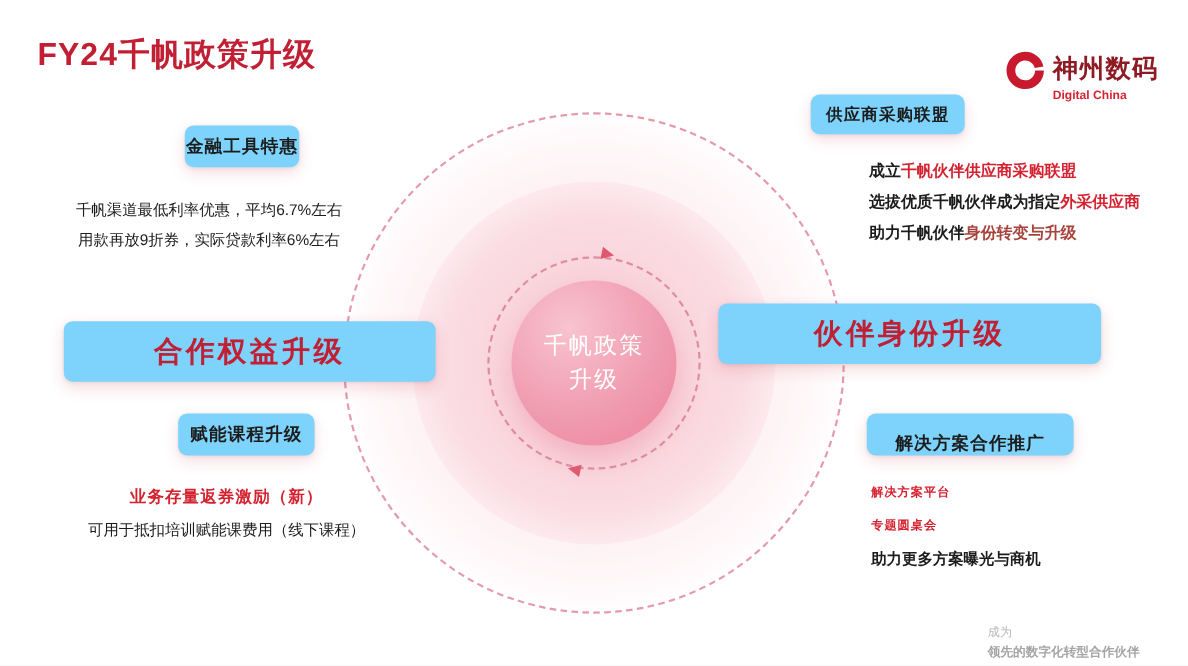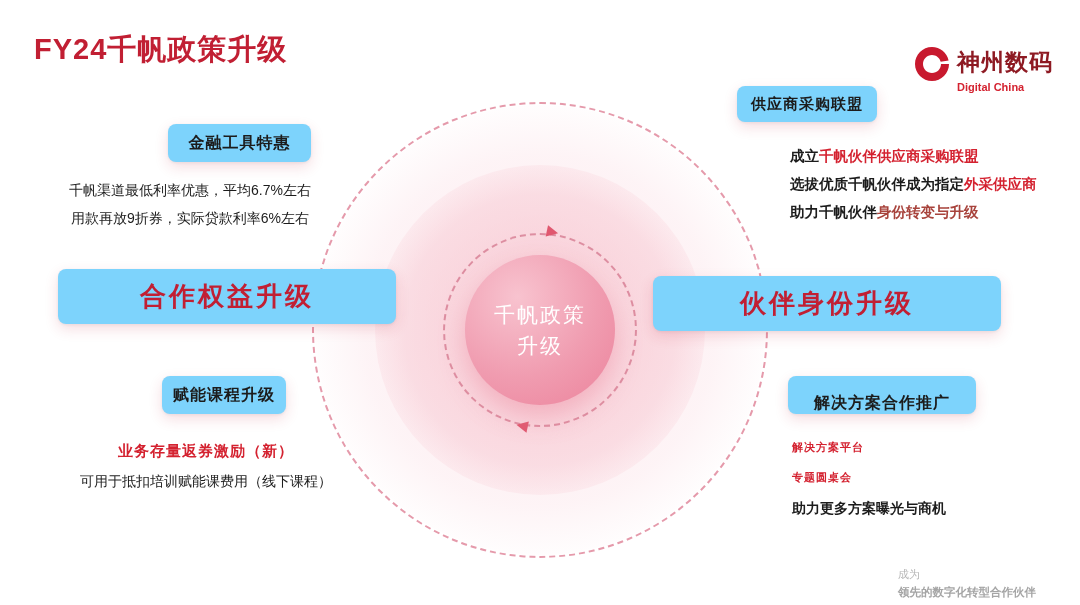--- a/index.html
+++ b/index.html
@@ -46,25 +46,25 @@
   .arrow-top{left:547px;top:223px;transform:rotate(12deg);}
   .arrow-bottom{left:516px;top:420px;transform:rotate(192deg);}
   
   .card{
     position:absolute;background:#7dd3fc;border-radius:8px;
     box-shadow:0 5px 14px rgba(190,40,60,0.16),0 1px 3px rgba(0,0,0,0.06);
     display:flex;align-items:center;justify-content:center;
   }
   .card-small{font-size:16px;font-weight:800;color:var(--ink);letter-spacing:1px;}
   .card-big{font-size:26px;font-weight:800;color:var(--title);letter-spacing:3px;}
-  .card-finance{left:168px;top:124px;width:143px;height:38px;}
+  .card-finance{left:168px;top:114px;width:104px;height:38px;}
   .card-course{left:162px;top:376px;width:124px;height:38px;}
   .card-alliance{left:737px;top:86px;width:140px;height:36px;font-size:15px;}
   .card-solution{left:788px;top:376px;width:188px;height:38px;align-items:flex-end;}
-  .card-left-main{left:58px;top:269px;width:338px;height:55px;}
+  .card-left-main{left:58px;top:292px;width:338px;height:55px;}
   .card-right-main{left:653px;top:276px;width:348px;height:55px;}
   
   .blk{position:absolute;}
   .finance-blk{left:18px;top:168px;width:344px;text-align:center;}
   .finance-blk .hl{color:var(--accent);font-weight:800;font-size:15px;letter-spacing:1px;}
   .finance-blk .ln{color:var(--ink);font-size:14px;font-weight:500;line-height:28px;}
   .finance-blk .lines{margin-top:8px;}
   .course-blk{left:12px;top:442px;width:388px;text-align:center;}
   .course-blk .hl{color:var(--accent);font-weight:800;font-size:15px;letter-spacing:1px;}
   .course-blk .ln{color:var(--ink);font-size:14px;font-weight:500;margin-top:12px;}

